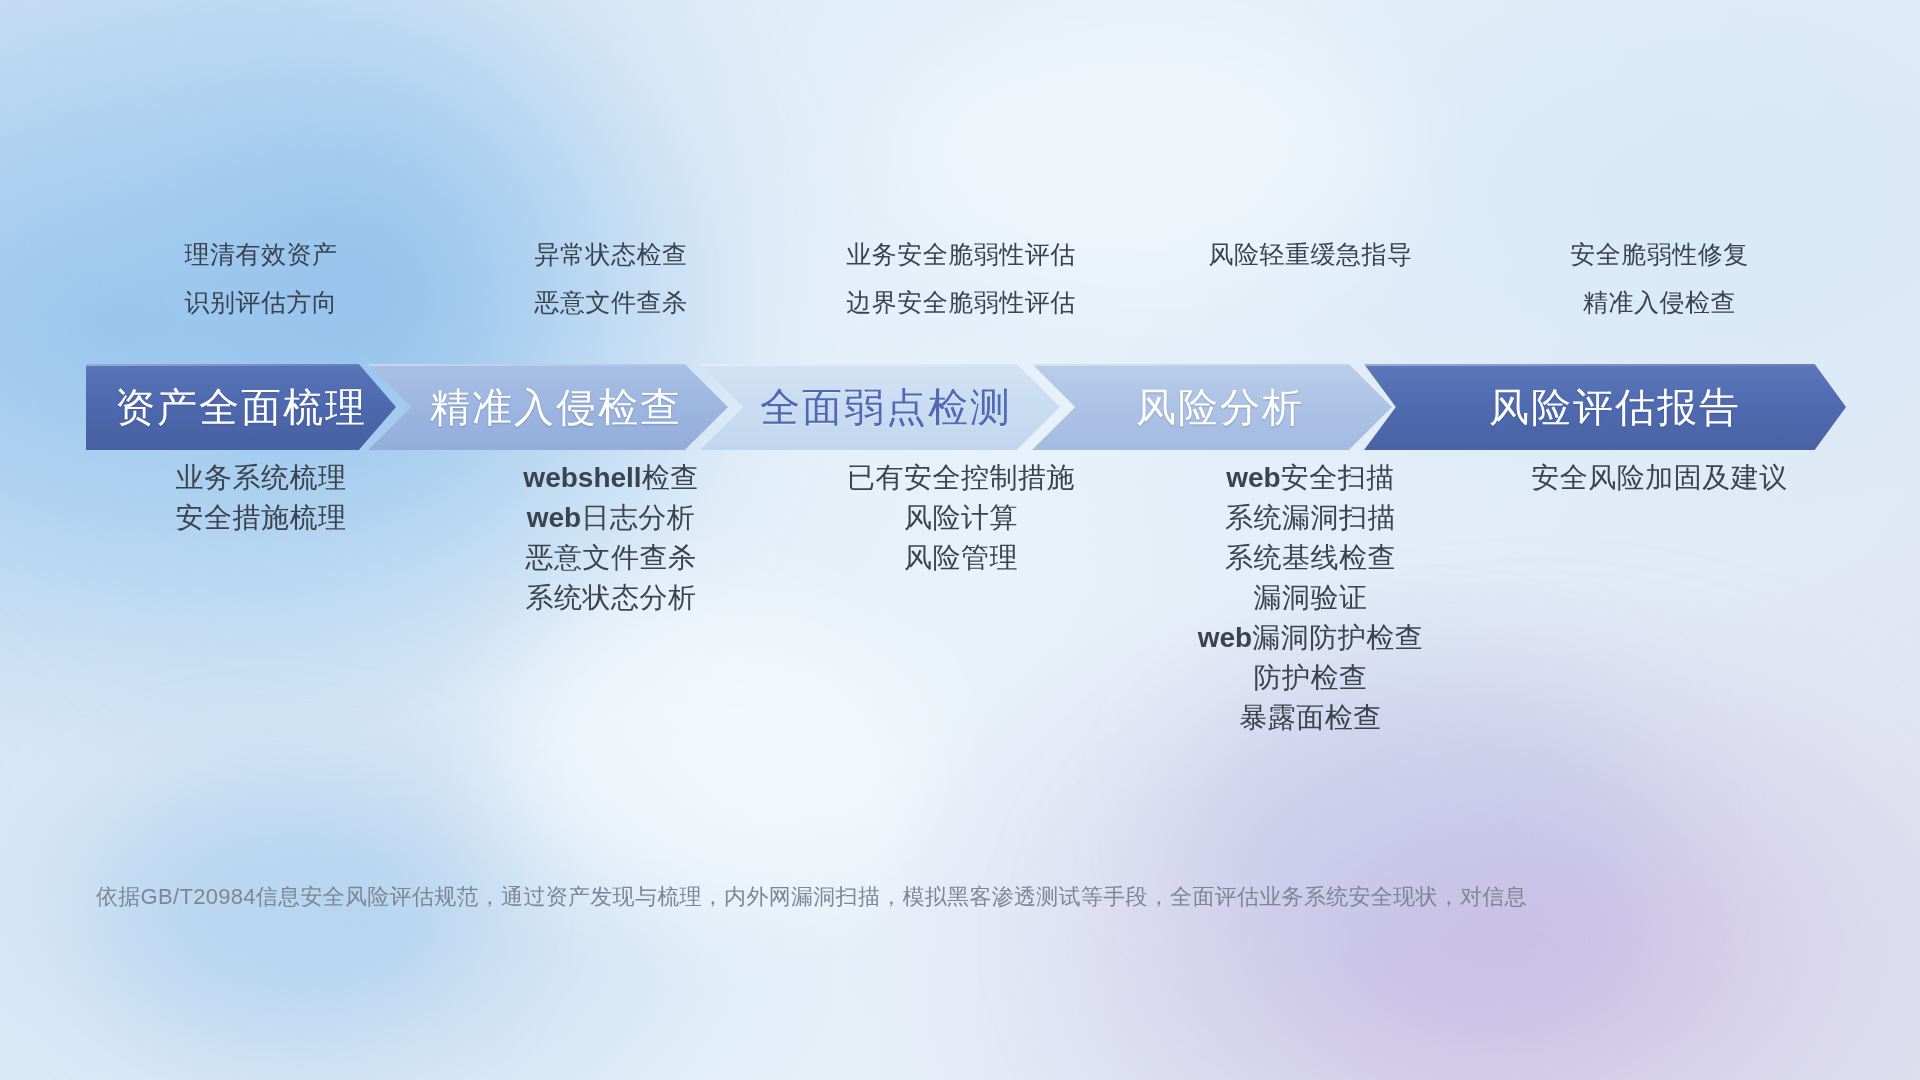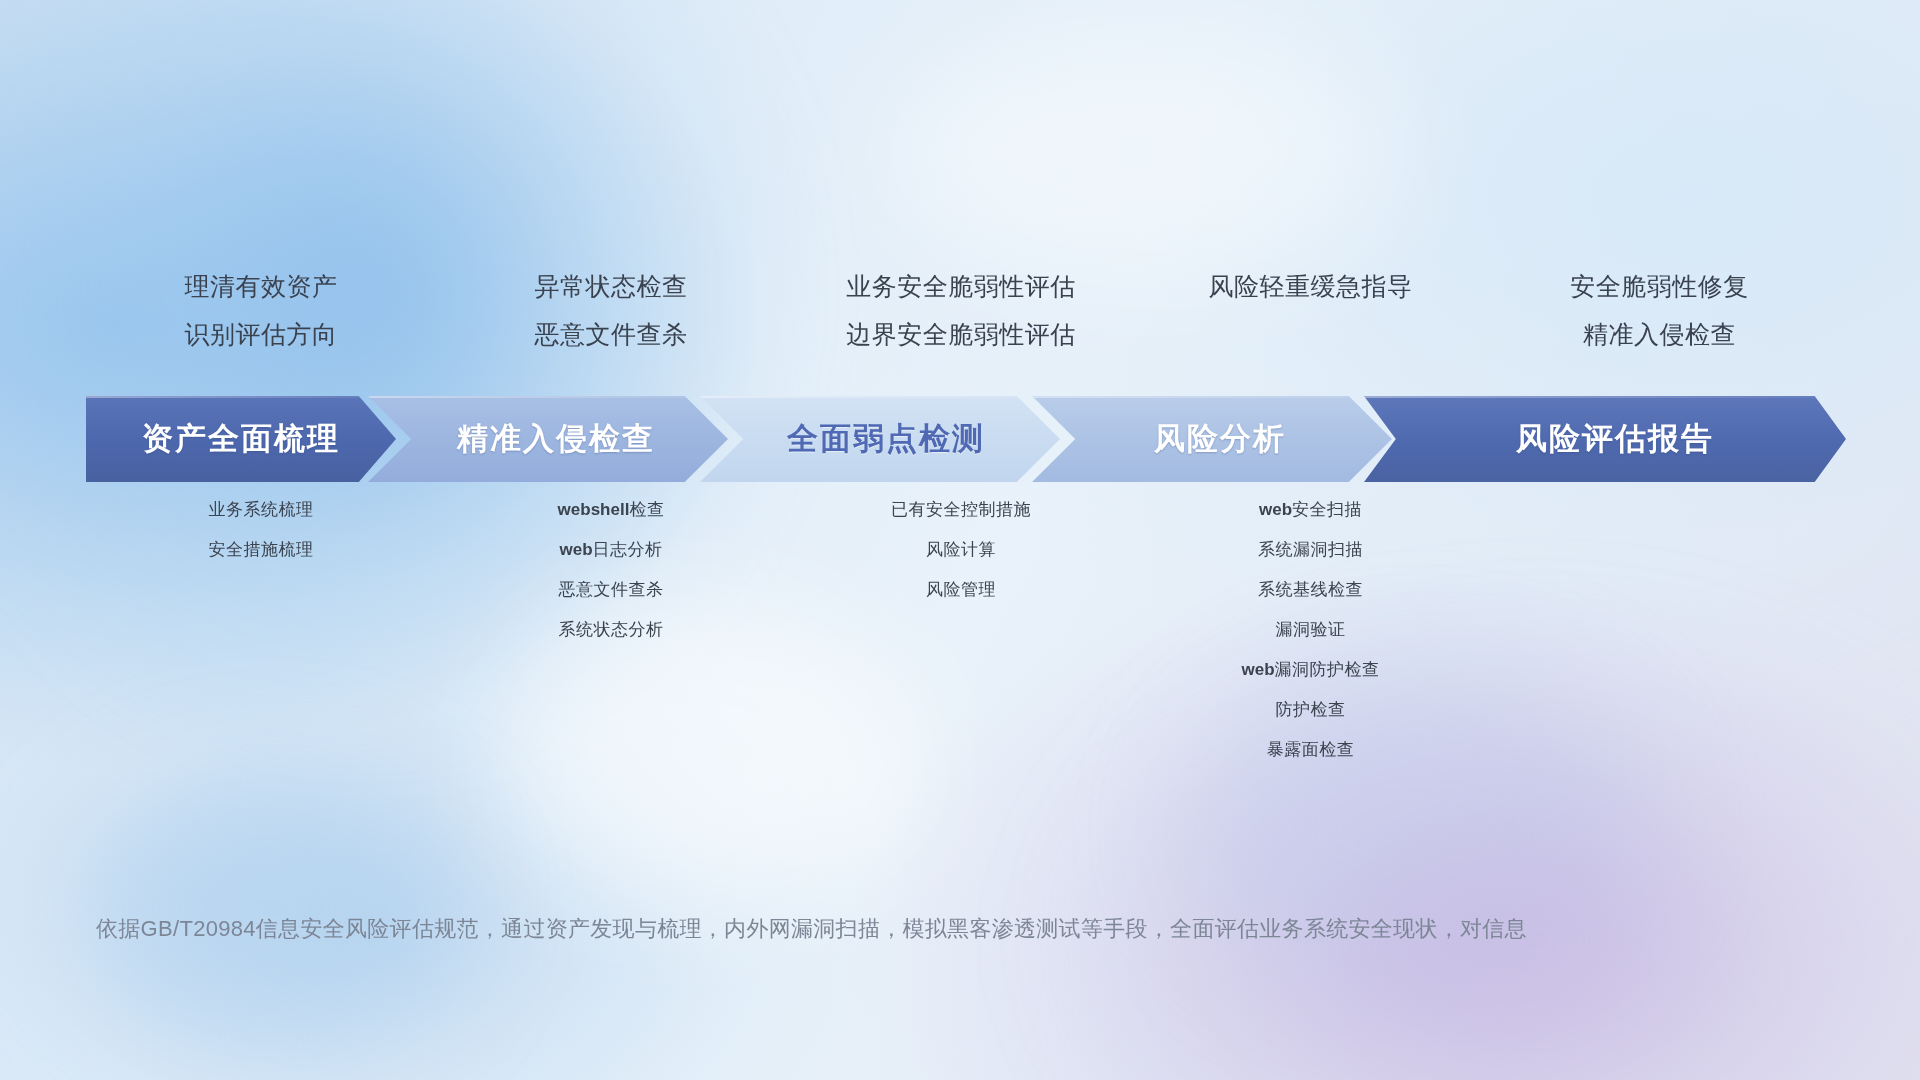--- a/index.html
+++ b/index.html
@@ -54,21 +54,20 @@
   .glow.g1 { left: 26%; top: 56%; width: 420px; height: 300px; background: rgba(255,255,255,0.55); }
   .glow.g2 { left: 46%; top: 2%;  width: 520px; height: 260px; background: rgba(255,255,255,0.42); }
   .glow.g3 { left: 62%; top: 62%; width: 460px; height: 320px; background: rgba(188,206,238,0.45); }
   .glow.g4 { left: 4%;  top: 72%; width: 380px; height: 260px; background: rgba(171,205,237,0.55); }
 
   
   #content {
     position: absolute;
     inset: 0;
     z-index: 5;
-    margin-top: 32px;
   }
 
   
   .cols {
     position: absolute;
     left: 86px;
     width: 1748px;
     display: grid;
     grid-template-columns: 350px 350px 350px 349px 349px;
   }
@@ -95,22 +94,22 @@
   .chev {
     position: absolute;
     top: 0;
     height: 86px;
     display: flex;
     align-items: center;
     justify-content: center;
     box-sizing: border-box;
   }
   .chev .lbl {
-    font-size: 31px;
-    font-weight: 700;
+    font-size: 40px;
+    font-weight: 400;
     letter-spacing: 2px;
     white-space: nowrap;
     text-shadow: 0 1px 2px rgba(40,60,110,0.28);
     text-align: right;
   }
   
   .chev.first {
     left: 0; width: 310px;
     clip-path: polygon(0 0, 88% 0, 100% 50%, 88% 100%, 0 100%);
     background: linear-gradient(180deg, #5a74b8 0%, #4d67ad 55%, #48619f 100%);
@@ -149,21 +148,21 @@
     height: 2px;
     background: linear-gradient(90deg, rgba(255,255,255,0.55), rgba(255,255,255,0.05));
     opacity: .7;
   }
 
   
   .bot-row { top: 452px; }
   .bot-cell {
     text-align: center;
     color: #3b434f;
-    font-size: 17px;
+    font-size: 28px;
     line-height: 40px;
     padding-top: 6px;
   }
   .bot-cell .it {
     display: block;
     white-space: nowrap;
     letter-spacing: .5px;
   }
   .bot-cell .it b {
     font-weight: 700;
@@ -252,20 +251,23 @@
         </div>
         <div class="bot-cell">
           <span class="it"><b>web</b><span>安全扫描</span></span>
           <span class="it">系统漏洞扫描</span>
           <span class="it">系统基线检查</span>
           <span class="it">漏洞验证</span>
           <span class="it"><b>web</b><span>漏洞防护检查</span></span>
           <span class="it">防护检查</span>
           <span class="it">暴露面检查</span>
         </div>
+        <div class="bot-cell">
+          <span class="it">安全风险加固及建议</span>
+        </div>
       </div>
 
     <div id="footer">
       <span class="fl">依据GB/T20984信息安全风险评估规范，通过资产发现与梳理，内外网漏洞扫描，模拟黑客渗透测试等手段，全面评估业务系统安全现状，对信息</span>
     </div>
 
   </div>
 </div>
 
 </body></html>

